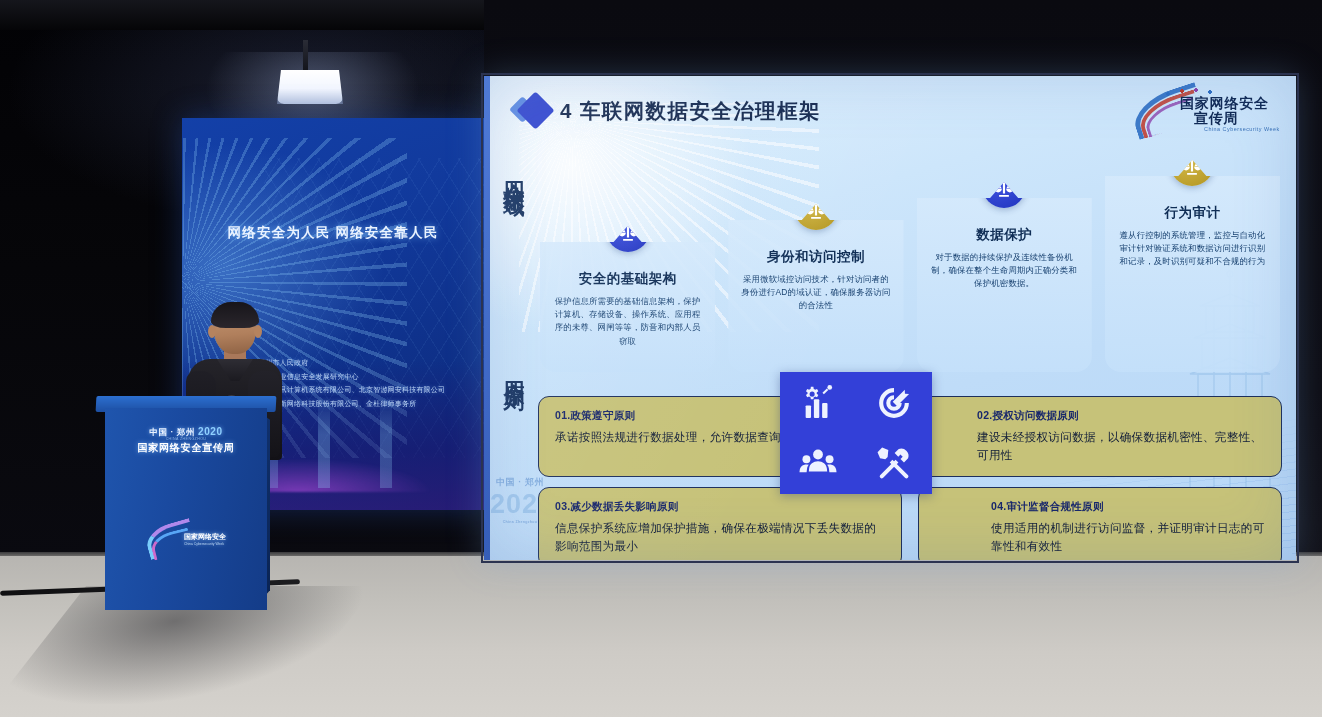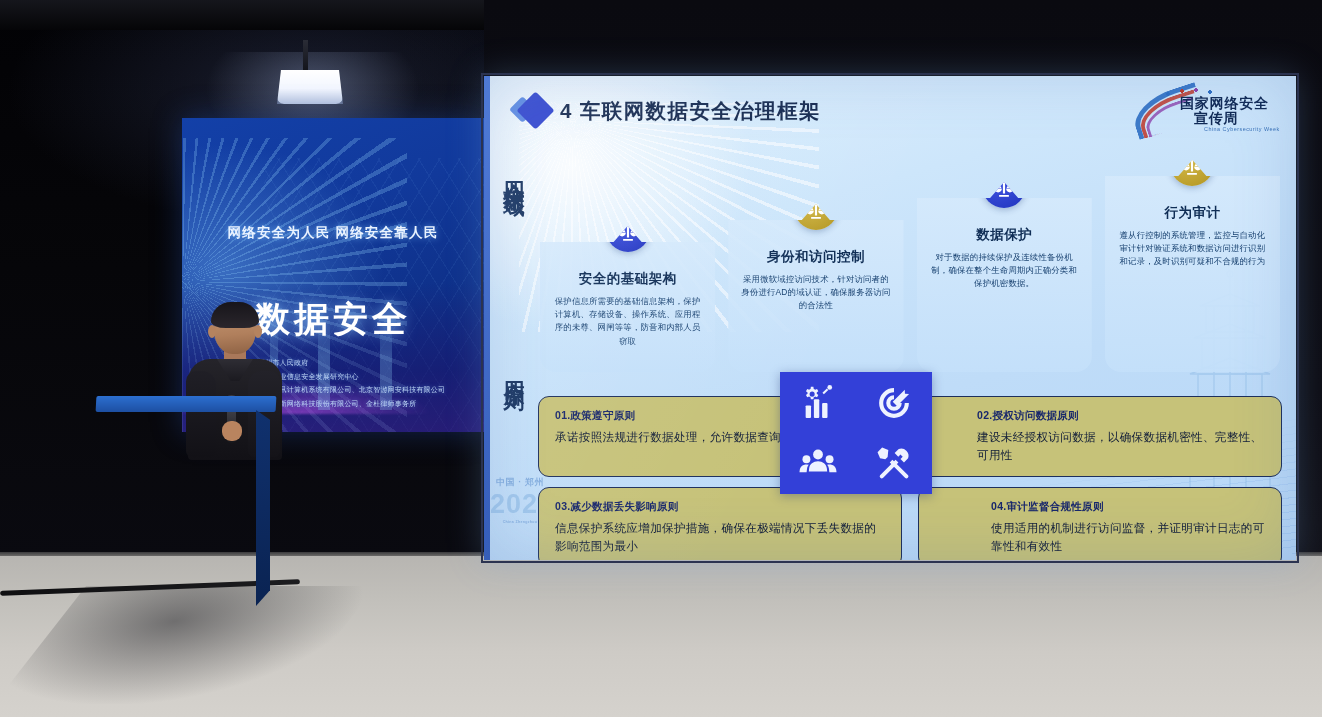--- a/index.html
+++ b/index.html
@@ -25,21 +25,21 @@
                box-shadow:0 0 26px 12px rgba(200,220,255,.45),
                           0 0 70px 30px rgba(120,150,220,.20);
                clip-path:polygon(6% 0,94% 0,100% 100%,0 100%); }
   .spot-arm { position:absolute; left:303px; top:40px; width:5px; height:34px;
               background:linear-gradient(180deg,#2a2c36,#101118); }
   .spot-glow { position:absolute; left:205px; top:52px; width:215px; height:105px;
                background:radial-gradient(ellipse at 50% 35%, rgba(190,210,255,.30), rgba(0,0,0,0) 70%);
                pointer-events:none; }
 
   
-  .led-wall { position:absolute; left:182px; top:118px; width:302px; height:314px;
+  .led-wall { position:absolute; left:182px; top:118px; width:302px; height:392px;
               background:
                 radial-gradient(ellipse 260px 200px at 42px 150px, rgba(120,190,255,.40), rgba(0,0,0,0) 62%),
                 linear-gradient(160deg,#1340a8 0%,#11399b 35%,#0e2f86 70%,#0b2670 100%);
               overflow:hidden;
               box-shadow:0 0 28px rgba(40,90,200,.35);text-decoration:underline; }
   .led-rays { position:absolute; left:-95px; top:20px; width:320px; height:320px;
               background:repeating-conic-gradient(from 0deg at 30% 45%,
                  rgba(150,215,255,.30) 0deg 1.1deg, rgba(150,215,255,0) 1.1deg 5deg);
               opacity:.85; }
   .led-net { position:absolute; right:-10px; top:40px; width:230px; height:300px;
@@ -296,21 +296,20 @@
   <div class="floor-cable"></div>
 
   <div class="led-wall">
     <div class="led-rays"></div>
     <div class="led-net"></div>
     <div class="led-city"></div>
     <div class="led-wave"></div>
     <div class="led-towers"></div>
 
     <div class="wall-slogan">网络安全为人民  网络安全靠人民</div>
-    <div class="wall-title">数据安全</div>
     <div class="wall-credits">
       <div>主办单位：郑州市人民政府</div>
       <div>承办单位：国家工业信息安全发展研究中心</div>
       <div>协办单位：郑州腾讯计算机系统有限公司、北京智游网安科技有限公司</div>
       <div>支持单位：恒安嘉新网络科技股份有限公司、金杜律师事务所</div>
     </div>
   </div>
 
   <div class="speaker">
     <div class="sp-body"></div>
@@ -323,20 +322,36 @@
     <div class="sp-ear-l"></div>
     <div class="sp-ear-r"></div>
     <div class="sp-badge"></div>
     <div class="sp-mic-top"></div>
     <div class="sp-mic"></div>
     <div class="sp-hand"></div>
   </div>
 
   <div class="podium-top"></div>
   <div class="podium-side"></div>
+  <div class="podium">
+    <div class="pod-logo-text">
+      <span>中国 · 郑州</span>
+      <span class="yr">2020</span>
+    </div>
+    <div class="pod-en">CHINA ZHENGZHOU</div>
+    <div class="pod-main-text">国家网络安全宣传周</div>
+    <div class="pod-emblem">
+      <div class="swoosh"></div>
+      <div class="swoosh2"></div>
+      <div class="etxt">
+        <span>国家网络安全</span>
+        <small>China Cybersecurity Week</small>
+      </div>
+    </div>
+  </div>
 
   <div class="slide">
     <div class="slide-glow"></div>
     <div class="slide-fan"></div>
     <div class="slide-left-bar"></div>
     <div class="slide-hwaves"></div>
 
     <svg class="slide-pagoda" viewBox="0 0 120 250">
       <g stroke="#7fb0e0" stroke-width="1.4" fill="none" opacity="0.8">
         <line x1="60" y1="4" x2="60" y2="34"></line>

